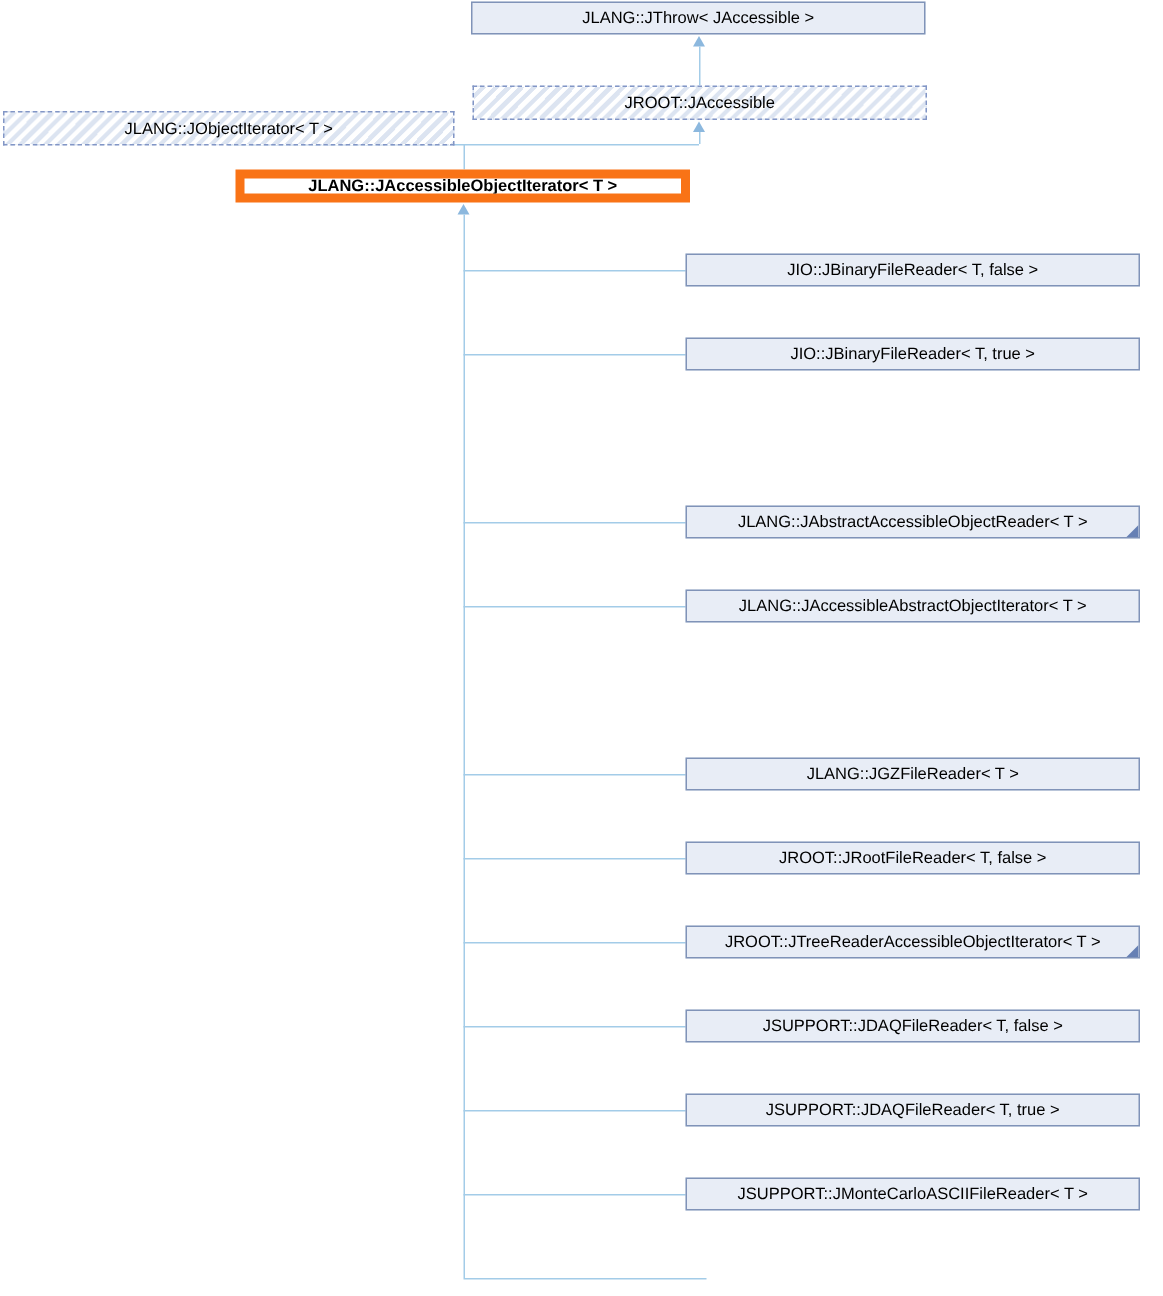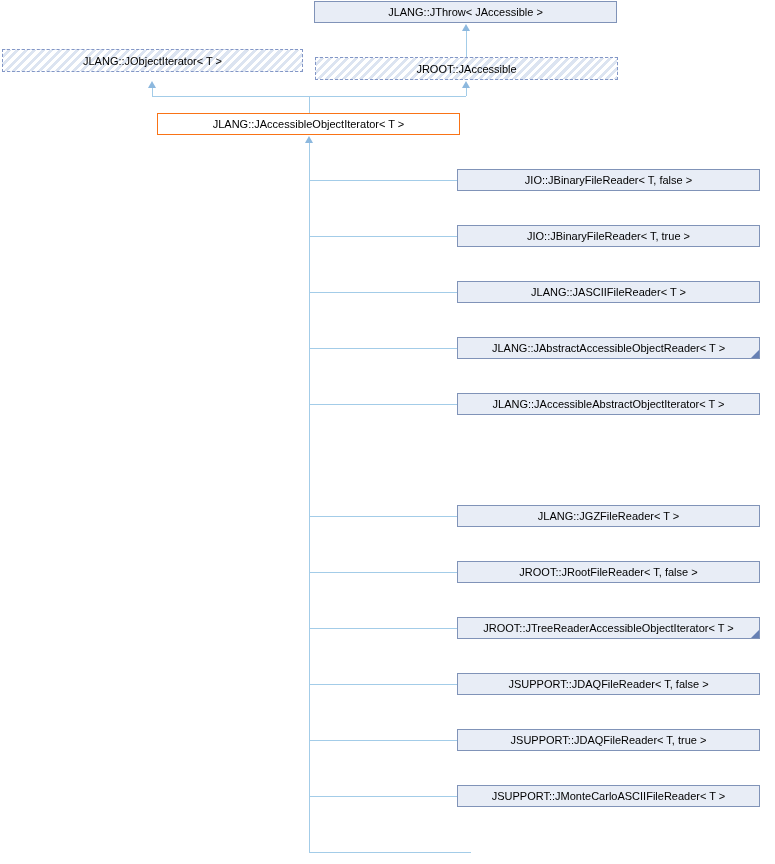--- a/index.html
+++ b/index.html
@@ -7,21 +7,21 @@
     position:relative; width:775px; height:864px; background:#ffffff;
     font-family:"Liberation Sans", sans-serif; font-size:11px; color:#000000;
     overflow:hidden;
   }
   .node {
     position:absolute; height:22px; box-sizing:border-box;
     display:flex; align-items:center; justify-content:center;
     text-align:center; white-space:nowrap; overflow:hidden;
   }
   .node.filled { background:#e8edf6; border:1px solid #8093b8; }
-  .node.current { background:#ffffff; border:1px solid #f97316; }
+  .node.current { background:#ffffff; border:6px solid #f97316;font-weight:bold; }
   .node.hatched {
     background:repeating-linear-gradient(135deg,#ffffff 0 3px,#dce4f1 3px 6px);
     border:1px dashed #8296c6; height:23px;
   }
   .vline { position:absolute; width:1px; background:#a3cce8; }
   .hline { position:absolute; height:1px; background:#a3cce8; }
   .ah-up {
     position:absolute; width:0; height:0;
     border-left:4px solid transparent; border-right:4px solid transparent;
     border-bottom:7px solid #8cb8de;
@@ -49,21 +49,21 @@
   <div class="hline" style="left:152px;top:96px;width:314px"></div>
   <div class="vline" style="left:309px;top:96px;height:17px"></div>
 
   <div class="ah-up" style="left:305px;top:136px"></div>
   <div class="vline" style="left:309px;top:143px;height:709px"></div>
 
   <div class="node filled" style="left:314px;top:1px;width:303px">
     <span>JLANG::JThrow&lt; JAccessible &gt;</span>
   </div>
 
-  <div class="node hatched" style="left:2px;top:49px;width:301px">
+  <div class="node hatched" style="left:2px;top:74px;width:301px">
     <span>JLANG::JObjectIterator&lt; T &gt;</span>
   </div>
 
   <div class="node hatched" style="left:315px;top:57px;width:303px">
     <span>JROOT::JAccessible</span>
   </div>
 
   <div class="node current" style="left:157px;top:113px;width:303px">
     <span>JLANG::JAccessibleObjectIterator&lt; T &gt;</span>
   </div>
@@ -77,27 +77,20 @@
   </div>
 
   <div class="row" style="top:225px">
     <div class="branch"></div>
     <div class="node filled">
       <span>JIO::JBinaryFileReader&lt; T, true &gt;</span>
 
     </div>
   </div>
 
-  <div class="row" style="top:281px">
-    <div class="branch"></div>
-    <div class="node filled">
-      <span>JLANG::JASCIIFileReader&lt; T &gt;</span>
-
-    </div>
-  </div>
 
   <div class="row" style="top:337px">
     <div class="branch"></div>
     <div class="node filled">
       <span>JLANG::JAbstractAccessibleObjectReader&lt; T &gt;</span>
       <div class="corner-marker"></div>
     </div>
   </div>
 
   <div class="row" style="top:393px">

